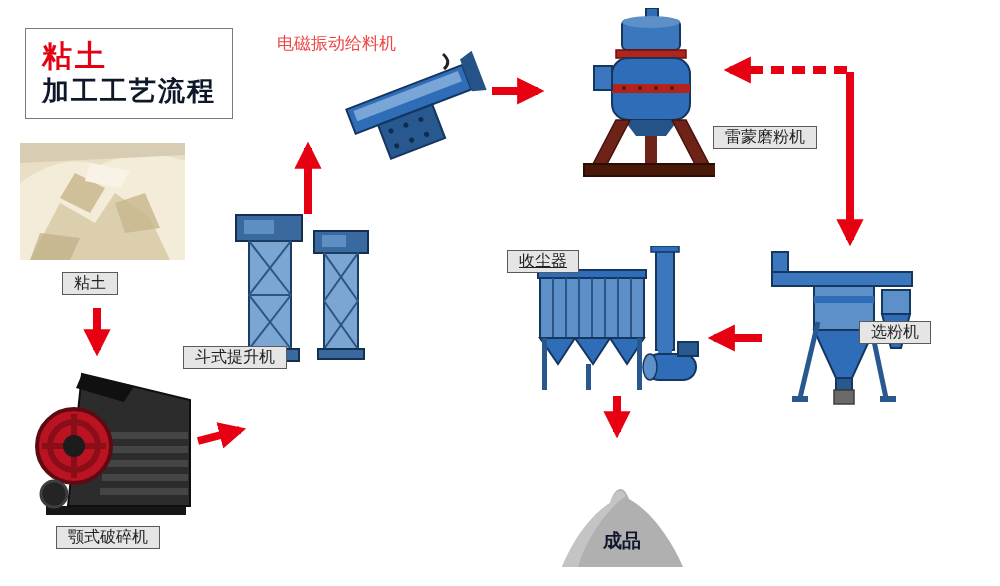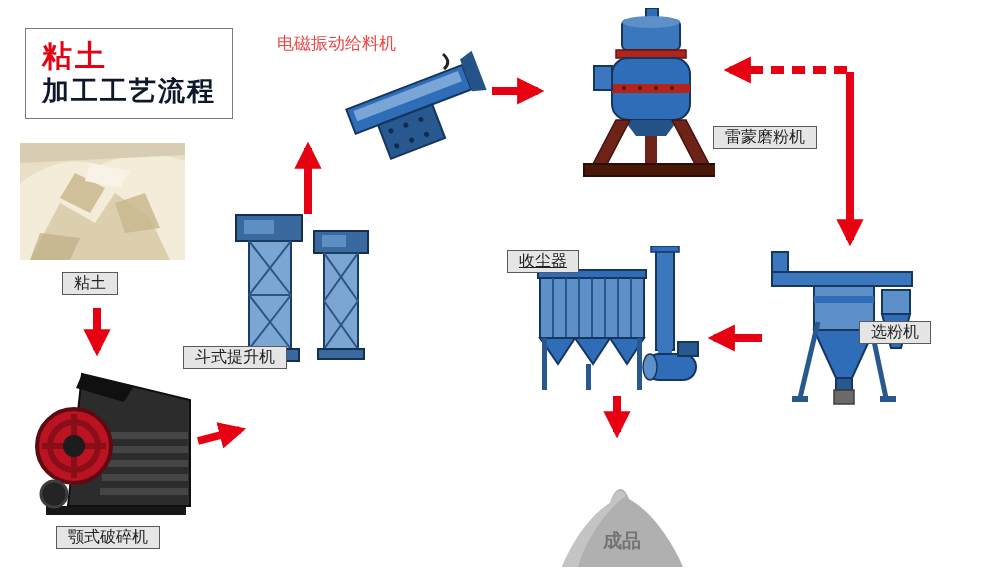--- a/index.html
+++ b/index.html
@@ -15,21 +15,21 @@
   .title-line2{font-size:27px;font-weight:bold;color:#0f172a;letter-spacing:2px;line-height:1.25;}
   .tag{
     position:absolute;background:#e5e5e5;border:1px solid #5a5a5a;
     padding:0 11px;font-size:16px;color:#222;white-space:nowrap;z-index:6;
   }
   .plain-label{
     position:absolute;font-size:17px;color:#ef4444;white-space:nowrap;z-index:6;background:transparent;
   }
   .product-label{
     position:absolute;left:556px;top:528px;width:132px;text-align:center;
-    font-size:19px;font-weight:bold;color:#737373;z-index:6;
+    font-size:19px;font-weight:bold;color:#0f172a;z-index:6;
   }
   .machine{position:absolute;z-index:3;}
   #arrows{position:absolute;left:0;top:0;width:1000px;height:586px;z-index:4;pointer-events:none;}
   svg{display:block;}
 </style>
 </head>
 <body>
 
 <div id="canvas">
 

